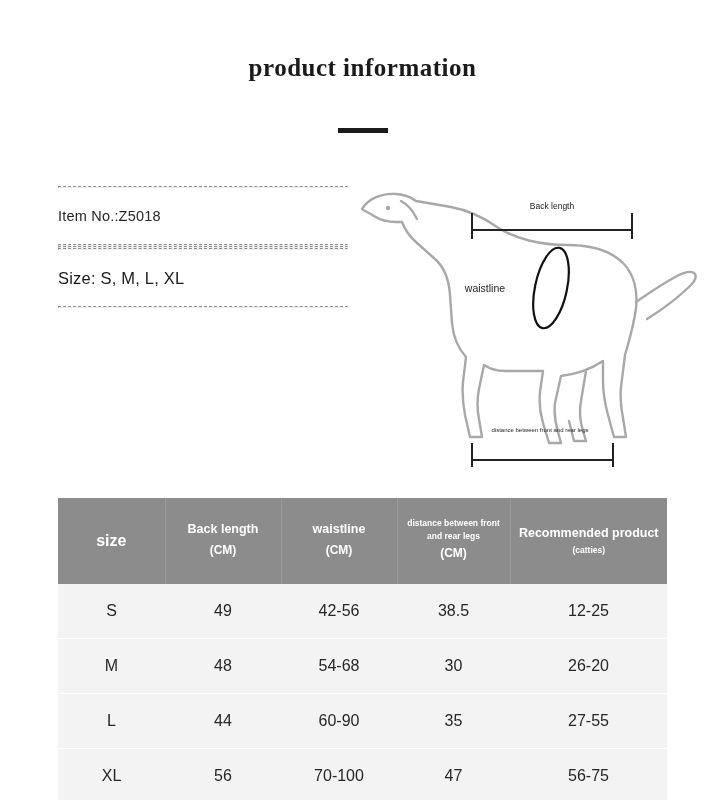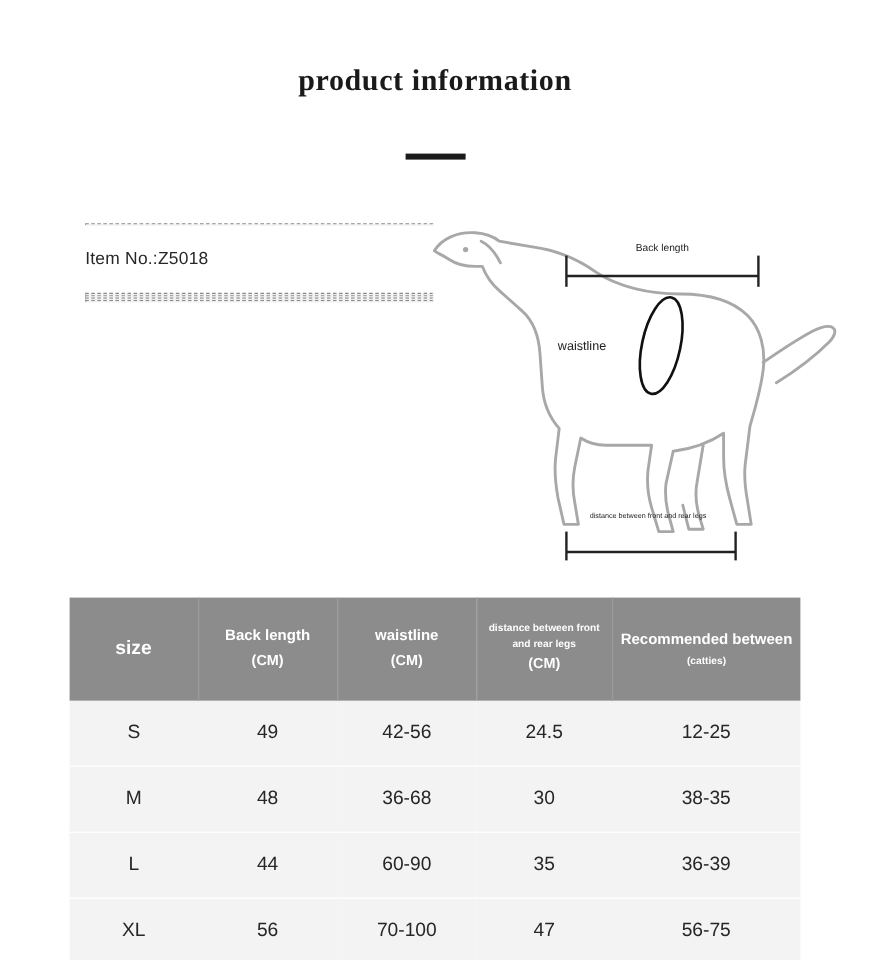--- a/index.html
+++ b/index.html
@@ -41,21 +41,21 @@
     left: 338px;
     width: 50px;
     height: 5px;
     background: #1a1a1a;
   }
 
   
   .specs {
     position: absolute;
     top: 186px;
-    left: 71px;
+    left: 58px;
     width: 290px;
     text-align: center;
   }
   .dashed {
     border-top: 1px dashed #8a8a8a;
     height: 0;
     margin: 0;
   }
   .spec-row {
     height: 56px;
@@ -140,20 +140,21 @@
 
   <div class="title">product information</div>
   <div class="title-rule"></div>
 
   <div class="specs">
     <hr class="dashed">
     <div class="spec-row">Item No.:Z5018</div>
     <hr class="dashed">
     <hr class="dashed">
     <hr class="dashed">
+    <div class="spec-row big">Size: S, M, L, XL</div>
     <hr class="dashed">
   </div>
 
   <div class="illus">
     <svg width="345" height="300" viewBox="0 0 345 300" xmlns="http://www.w3.org/2000/svg">
 
       <g fill="none" stroke="#a8a8a8" stroke-width="2.4" stroke-linejoin="round" stroke-linecap="round">
         <path d="M7,34 C13,24 26,18 41,19 C49,19.5 56,22 61,26
                  L96,32 C112,35 128,42 142,52
                  C160,64 186,70 212,70
@@ -229,46 +230,46 @@
         </th>
         <th>
           <span class="hdr-main">waistline</span>
           <span class="hdr-unit">(CM)</span>
         </th>
         <th>
           <span class="hdr-main tiny">distance between front and rear legs</span>
           <span class="hdr-unit">(CM)</span>
         </th>
         <th>
-          <span class="hdr-main">Recommended between</span>
+          <span class="hdr-main">Recommended product</span>
           <span class="hdr-unit tiny">(catties)</span>
         </th>
       </tr>
     </thead>
     <tbody>
       <tr>
         <td>S</td>
         <td>49</td>
         <td>42-56</td>
-        <td>24.5</td>
+        <td>38.5</td>
         <td>12-25</td>
       </tr>
       <tr>
         <td>M</td>
         <td>48</td>
-        <td>36-68</td>
+        <td>54-68</td>
         <td>30</td>
-        <td>38-35</td>
+        <td>26-20</td>
       </tr>
       <tr>
         <td>L</td>
         <td>44</td>
         <td>60-90</td>
         <td>35</td>
-        <td>36-39</td>
+        <td>27-55</td>
       </tr>
       <tr>
         <td>XL</td>
         <td>56</td>
         <td>70-100</td>
         <td>47</td>
         <td>56-75</td>
       </tr>
     </tbody>
   </table>

